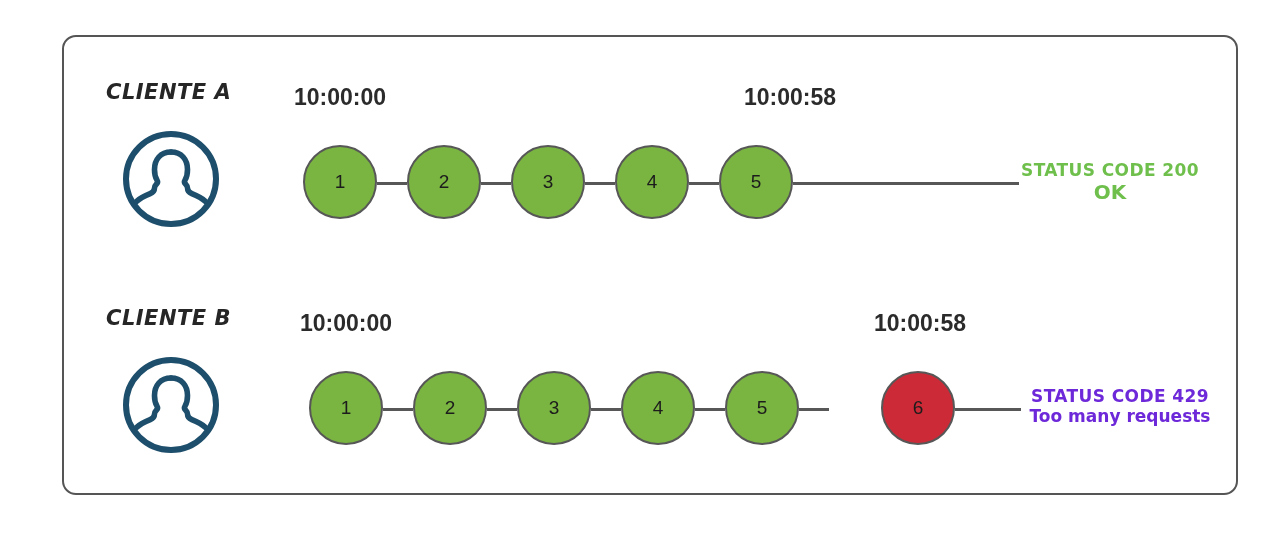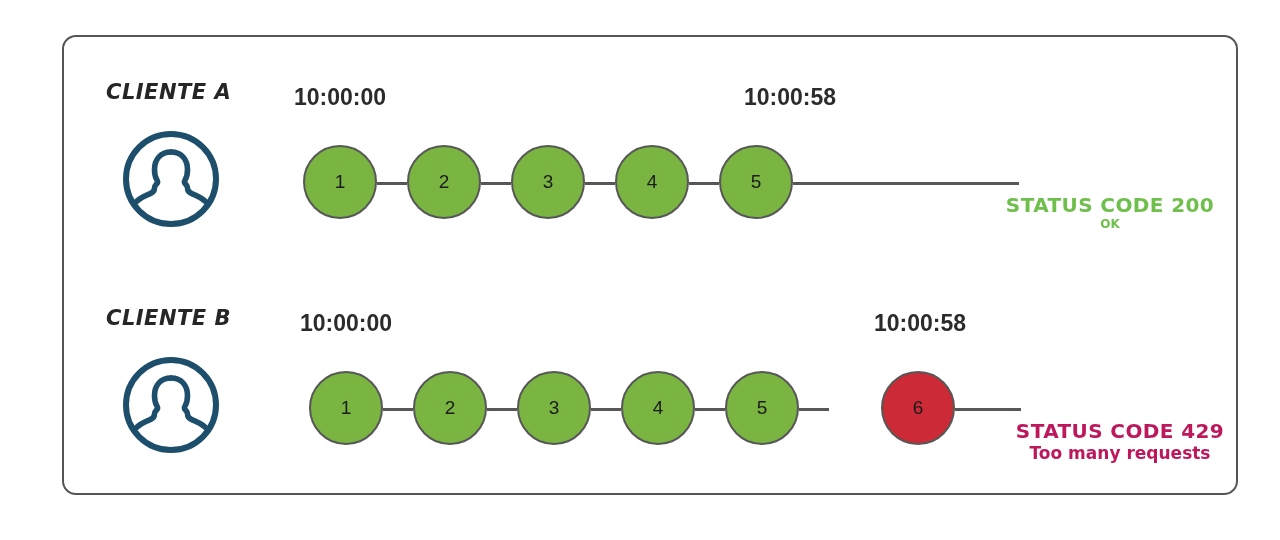--- a/index.html
+++ b/index.html
@@ -123,24 +123,24 @@
   
   .status {
     position: absolute;
     text-align: center;
     font-family: "DejaVu Sans", sans-serif;
     font-weight: 600;
     line-height: 1.2;
     white-space: nowrap;
     transform: translateX(-50%);
   }
-  .status .l1 { font-size: 20px; letter-spacing: 0.4px; display: block; margin-top: 33px; }
-  .status .l2 { font-size: 12px; display: block; }
+  .status .l1 { font-size: 17px; letter-spacing: 0.4px; display: block; }
+  .status .l2 { font-size: 20px; display: block; }
   .status.ok   { color: #6fbf4c; }
-  .status.err  { color: #be185d; }
+  .status.err  { color: #6d28d9; }
   .status.err .l2 { font-size: 17px; }
 </style>
 </head>
 <body>
 
 <div id="canvas">
 
   <div class="frame"></div>
 
   <div class="row" id="row-a">

